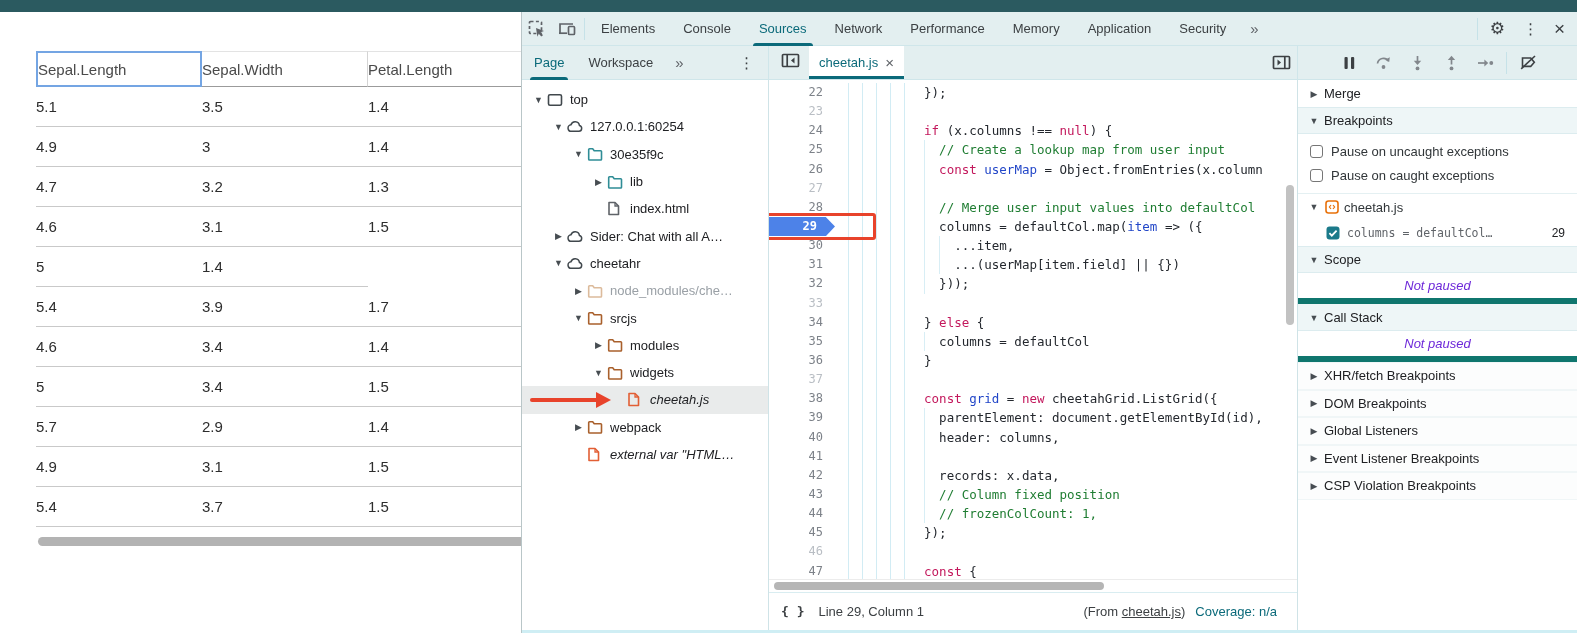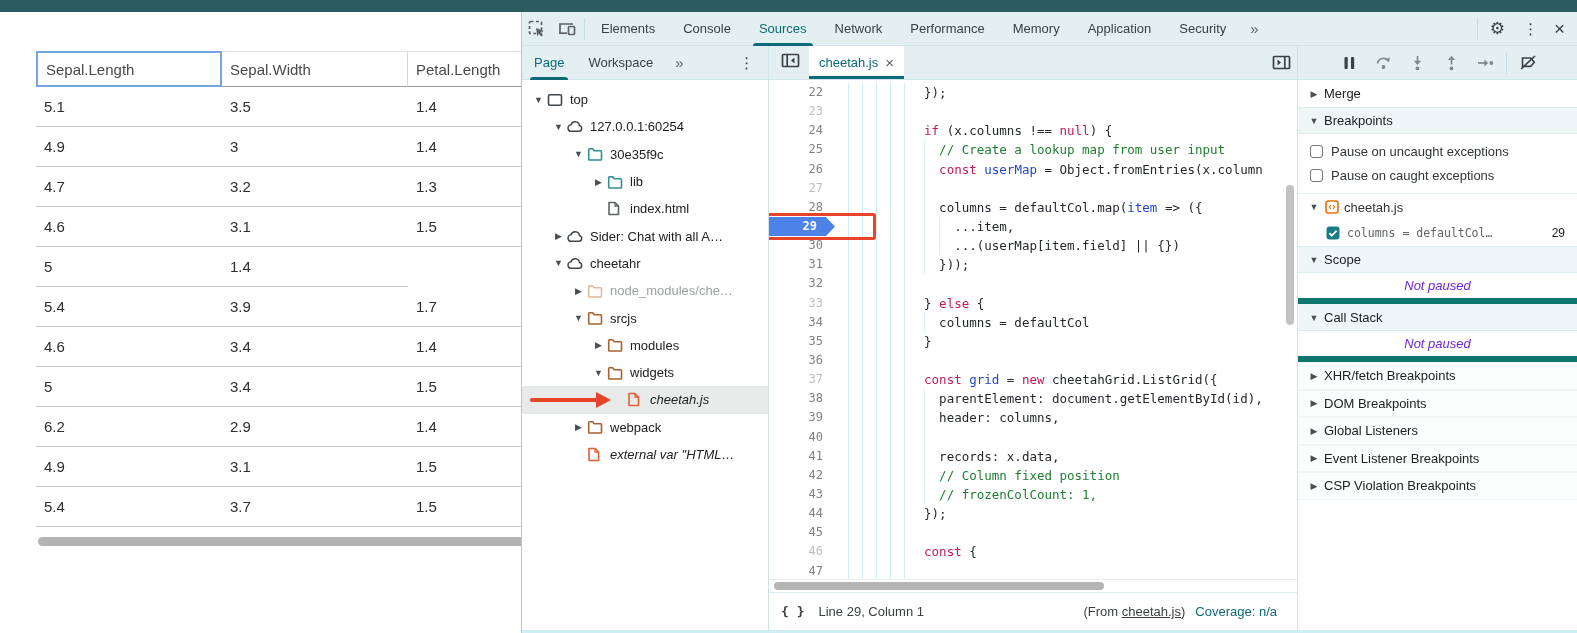--- a/index.html
+++ b/index.html
@@ -8,21 +8,21 @@
   .stage { position:relative; width:1577px; height:633px; background:#fff; }
 
   
   .top-strip { position:absolute; left:0; top:0; width:1577px; height:12px; background:#2b5a60; }
 
   
   .left-page { position:absolute; left:0; top:12px; width:521px; height:621px; background:#fff; overflow:hidden; }
   .grid-wrap { position:absolute; left:36px; top:39px; width:485px; overflow:hidden; }
   .grid-table { width:566px; }
   .g-row { display:flex; }
-  .g-cell { width:186px; height:40px; line-height:39px; padding-left:8px; font-size:15px; color:#2d2d2d;
+  .g-cell { width:166px; height:40px; line-height:39px; padding-left:0; font-size:15px; color:#2d2d2d;
             border-bottom:1px solid #c9c9c9; overflow:hidden; }
   .g-head .g-cell { height:36px; line-height:35px; color:#4a4a4a; border-bottom:1px solid #9b9b9b;
                     border-top:1px solid #e3e3e3; border-right:1px solid #d4d4d4; }
   .g-head .g-cell.focused { border:2px solid #74a5e3; line-height:33px; }
   .g-hscroll { position:absolute; left:36px; top:524px; width:485px; height:11px; }
   .g-hscroll .thumb { position:absolute; left:2px; top:1px; width:560px; height:9px; border-radius:5px; background:#b3b3b3; }
 
   
   .devtools { position:absolute; left:521px; top:12px; width:1056px; height:621px;
               border-left:1px solid #b9c6c8; background:#e3eff0; display:flex; flex-direction:column;
@@ -178,21 +178,21 @@
               <div class="g-cell">4.6</div>
               <div class="g-cell">3.4</div>
               <div class="g-cell">1.4</div>
             </div>
             <div class="g-row">
               <div class="g-cell">5</div>
               <div class="g-cell">3.4</div>
               <div class="g-cell">1.5</div>
             </div>
             <div class="g-row">
-              <div class="g-cell">6.2</div>
+              <div class="g-cell">5.7</div>
               <div class="g-cell">2.9</div>
               <div class="g-cell">1.4</div>
             </div>
             <div class="g-row">
               <div class="g-cell">4.9</div>
               <div class="g-cell">3.1</div>
               <div class="g-cell">1.5</div>
             </div>
             <div class="g-row">
               <div class="g-cell">5.4</div>
@@ -484,20 +484,21 @@
               <div class="gut-line">47</div>
             </div>
           <div class="guide-strip"></div>
           <div class="code-col" id="code-col">
               <div class="code-line"><span style="padding-left: 4px;"><span class="tk-p">  });</span></span></div>
               <div class="code-line"><span style="padding-left: 4px;"></span></div>
               <div class="code-line"><span style="padding-left: 4px;"><span class="tk-p">  </span><span class="tk-k">if</span><span class="tk-p"> (x.columns !== </span><span class="tk-k">null</span><span class="tk-p">) {</span></span></div>
               <div class="code-line"><span class="ig" style="left: 19.04px;"></span><span style="padding-left: 4px;"><span class="tk-p">    </span><span class="tk-c">// Create a lookup map from user input</span></span></div>
               <div class="code-line"><span class="ig" style="left: 19.04px;"></span><span style="padding-left: 4px;"><span class="tk-p">    </span><span class="tk-k">const</span><span class="tk-p"> </span><span class="tk-d">userMap</span><span class="tk-p"> = Object.fromEntries(x.column</span></span></div>
               <div class="code-line"><span class="ig" style="left: 19.04px;"></span><span style="padding-left: 4px;"></span></div>
+              <div class="code-line"><span class="ig" style="left: 19.04px;"></span><span style="padding-left: 4px;"><span class="tk-p">    </span><span class="tk-c">// Merge user input values into defaultCol</span></span></div>
               <div class="code-line"><span class="ig" style="left: 19.04px;"></span><span style="padding-left: 4px;"><span class="tk-p">    columns = defaultCol.map(</span><span class="tk-d">item</span><span class="tk-p"> =&gt; ({</span></span></div>
               <div class="code-line"><span class="ig" style="left: 19.04px;"></span><span class="ig" style="left: 34.08px;"></span><span style="padding-left: 4px;"><span class="tk-p">      ...item,</span></span></div>
               <div class="code-line"><span class="ig" style="left: 19.04px;"></span><span class="ig" style="left: 34.08px;"></span><span style="padding-left: 4px;"><span class="tk-p">      ...(userMap[item.field] || {})</span></span></div>
               <div class="code-line"><span class="ig" style="left: 19.04px;"></span><span style="padding-left: 4px;"><span class="tk-p">    }));</span></span></div>
               <div class="code-line"><span style="padding-left: 4px;"></span></div>
               <div class="code-line"><span style="padding-left: 4px;"><span class="tk-p">  } </span><span class="tk-k">else</span><span class="tk-p"> {</span></span></div>
               <div class="code-line"><span class="ig" style="left: 19.04px;"></span><span style="padding-left: 4px;"><span class="tk-p">    columns = defaultCol</span></span></div>
               <div class="code-line"><span style="padding-left: 4px;"><span class="tk-p">  }</span></span></div>
               <div class="code-line"><span style="padding-left: 4px;"></span></div>
               <div class="code-line"><span style="padding-left: 4px;"><span class="tk-p">  </span><span class="tk-k">const</span><span class="tk-p"> </span><span class="tk-d">grid</span><span class="tk-p"> = </span><span class="tk-k">new</span><span class="tk-p"> cheetahGrid.ListGrid({</span></span></div>

